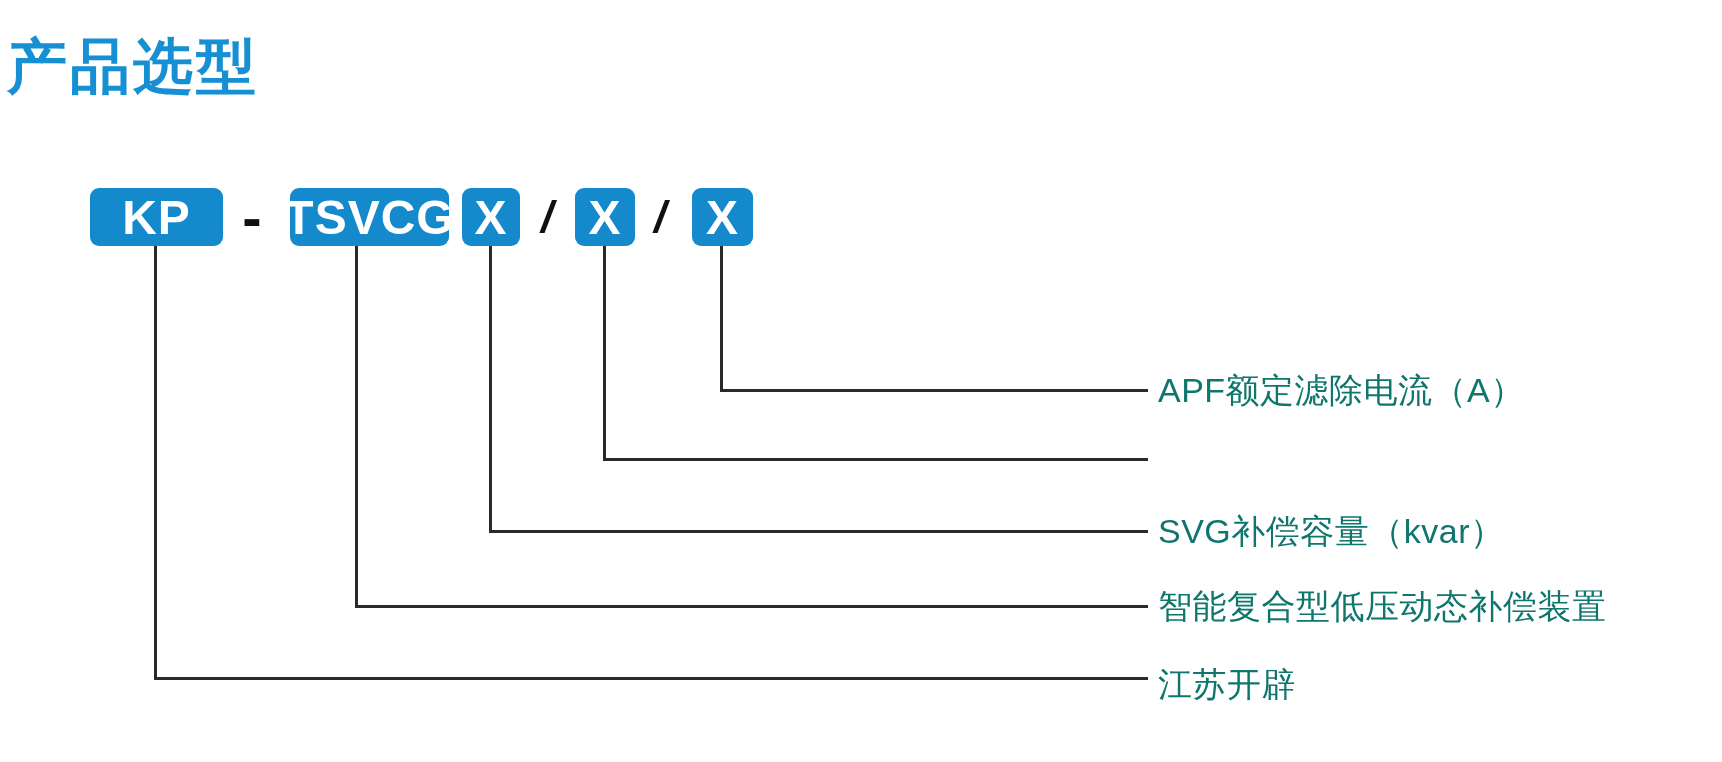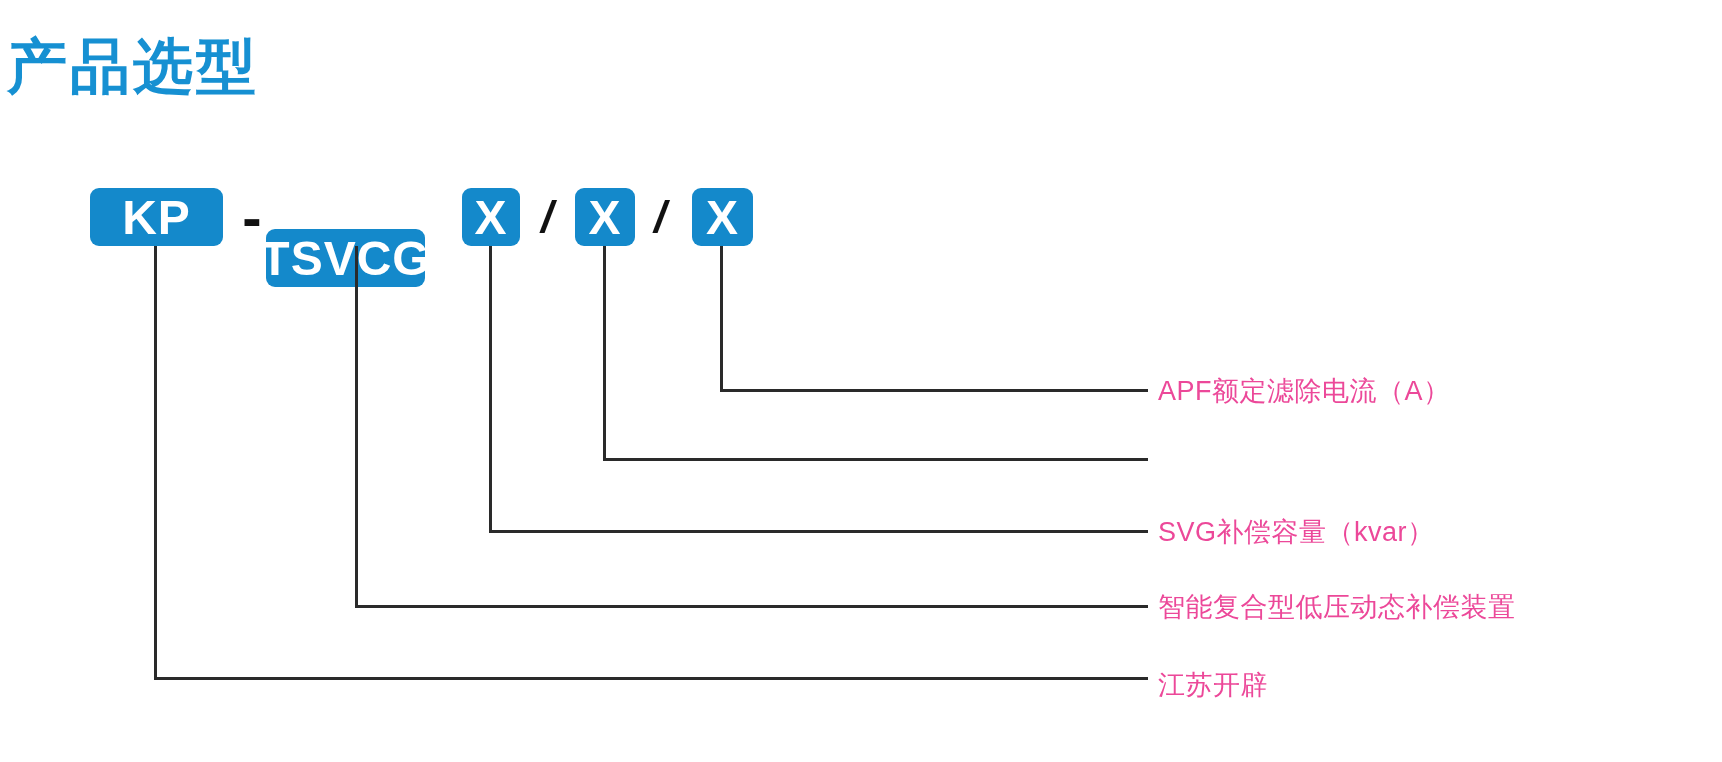--- a/index.html
+++ b/index.html
@@ -29,21 +29,21 @@
     border-radius: 9px;
     color: #ffffff;
     font-weight: bold;
     font-size: 48px;
     display: flex;
     align-items: center;
     justify-content: center;
     letter-spacing: 1px;
   }
   .box-kp     { left: 90px;  width: 133px; }
-  .box-tsvcg  { left: 266px; width: 159px; margin-top: 41px; }
+  .box-tsvcg  { left: 290px; width: 159px; }
   .box-x-svg  { left: 462px; width: 58px;  }
   .box-x-tsc  { left: 575px; width: 60px;  }
   .box-x-apf  { left: 692px; width: 61px;  }
   .sep {
     position: absolute;
     top: 188px;
     height: 58px;
     display: flex;
     align-items: center;
     justify-content: center;
@@ -71,22 +71,22 @@
   .v-apf   { left: 720px; top: 246px; height: 146px; }
   .h-apf    { left: 720px; top: 389px; width: 428px; }
   .h-tsc    { left: 603px; top: 458px; width: 545px; }
   .h-svg    { left: 489px; top: 530px; width: 659px; }
   .h-device { left: 355px; top: 605px; width: 793px; }
   .h-brand  { left: 154px; top: 677px; width: 994px; }
   .legend-label {
     position: absolute;
     left: 1158px;
     transform: translateY(-50%);
-    font-size: 27px;
-    color: #ec4899;
+    font-size: 34px;
+    color: #0f766e;
     white-space: nowrap;
     letter-spacing: 0.5px;
   }
   .label-apf    { top: 391px; }
   .label-tsc    { top: 460px; }
   .label-svg    { top: 532px; }
   .label-device { top: 607px; }
   .label-brand  { top: 679px; margin-top: 6px; }
 </style>
 </head>

